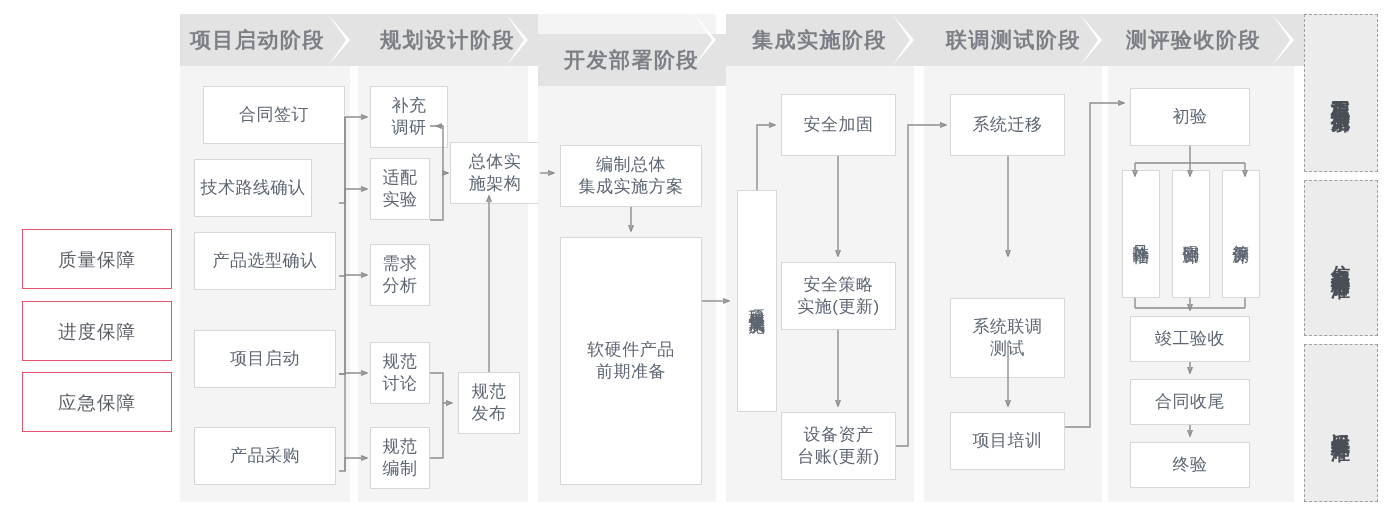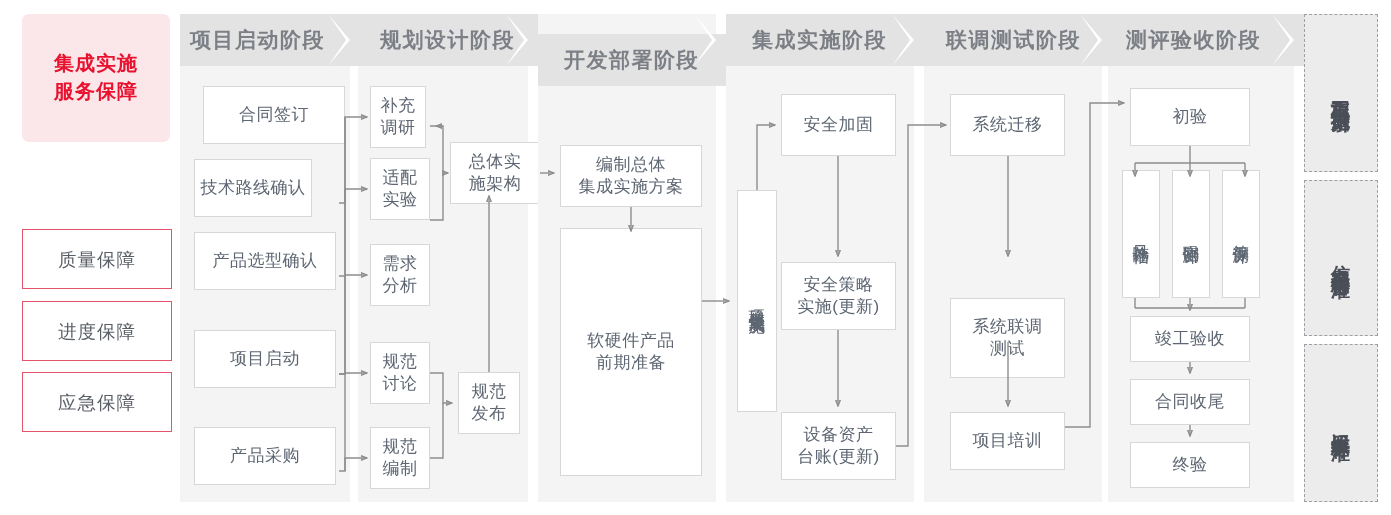--- a/index.html
+++ b/index.html
@@ -75,26 +75,20 @@
   
   #wires{ position:absolute; left:0; top:0; width:1391px; height:515px; pointer-events:none; }
   #wires path, #wires line{ fill:none; stroke:#8d8d8d; stroke-width:1.4; }
 </style>
 </head>
 <body>
 
 <div id="stage">
 
   <div class="left-col">
-    <div class="left-head">
-      <div>
-        <div>集成实施</div>
-        <div>服务保障</div>
-      </div>
-    </div>
     <div class="left-item" style="top:215px">质量保障</div>
     <div class="left-item" style="top:287px">进度保障</div>
     <div class="left-item" style="top:358px">应急保障</div>
   </div>
 
   <div class="phase" style="left:180px;">
     <div class="phase-body" style="width:170px;height:488px;"></div>
     <div class="chev" style="width:170px;padding-left:10px;">
       <span>项目启动阶段</span>
     </div>
@@ -107,21 +101,21 @@
     <div class="nbox" style="left:14px;top:413px;width:142px;height:58px;">产品采购</div>
   </div>
 
   <div class="phase" style="left:358px;">
     <div class="phase-body" style="width:170px;height:488px;"></div>
     <div class="chev" style="width:170px;padding-left:22px;">
       <span>规划设计阶段</span>
     </div>
     <div class="chev-notch" style="left:148px;"></div>
 
-    <div class="nbox" style="left:12px;top:72px;width:56px;height:62px;">
+    <div class="nbox" style="left:12px;top:72px;width:78px;height:62px;">
       <div>
         <div>补充</div>
         <div>调研</div>
       </div>
     </div>
     <div class="nbox" style="left:12px;top:144px;width:60px;height:62px;">
       <div>
         <div>适配</div>
         <div>实验</div>
       </div>
@@ -164,21 +158,21 @@
       <span>开发部署阶段</span>
     </div>
     <div class="chev-notch" style="left:156px;"></div>
 
     <div class="nbox" style="left:22px;top:131px;width:142px;height:62px;align-items:center;">
       <div>
         <div>编制总体</div>
         <div>集成实施方案</div>
       </div>
     </div>
-    <div class="nbox" style="left:22px;top:214px;width:142px;height:248px;">
+    <div class="nbox" style="left:22px;top:223px;width:142px;height:248px;">
       <div>
         <div>软硬件产品</div>
         <div>前期准备</div>
       </div>
     </div>
   </div>
 
   <div class="phase" style="left:726px;">
     <div class="phase-body" style="width:188px;height:488px;"></div>
     <div class="chev" style="width:188px;padding-left:26px;">

